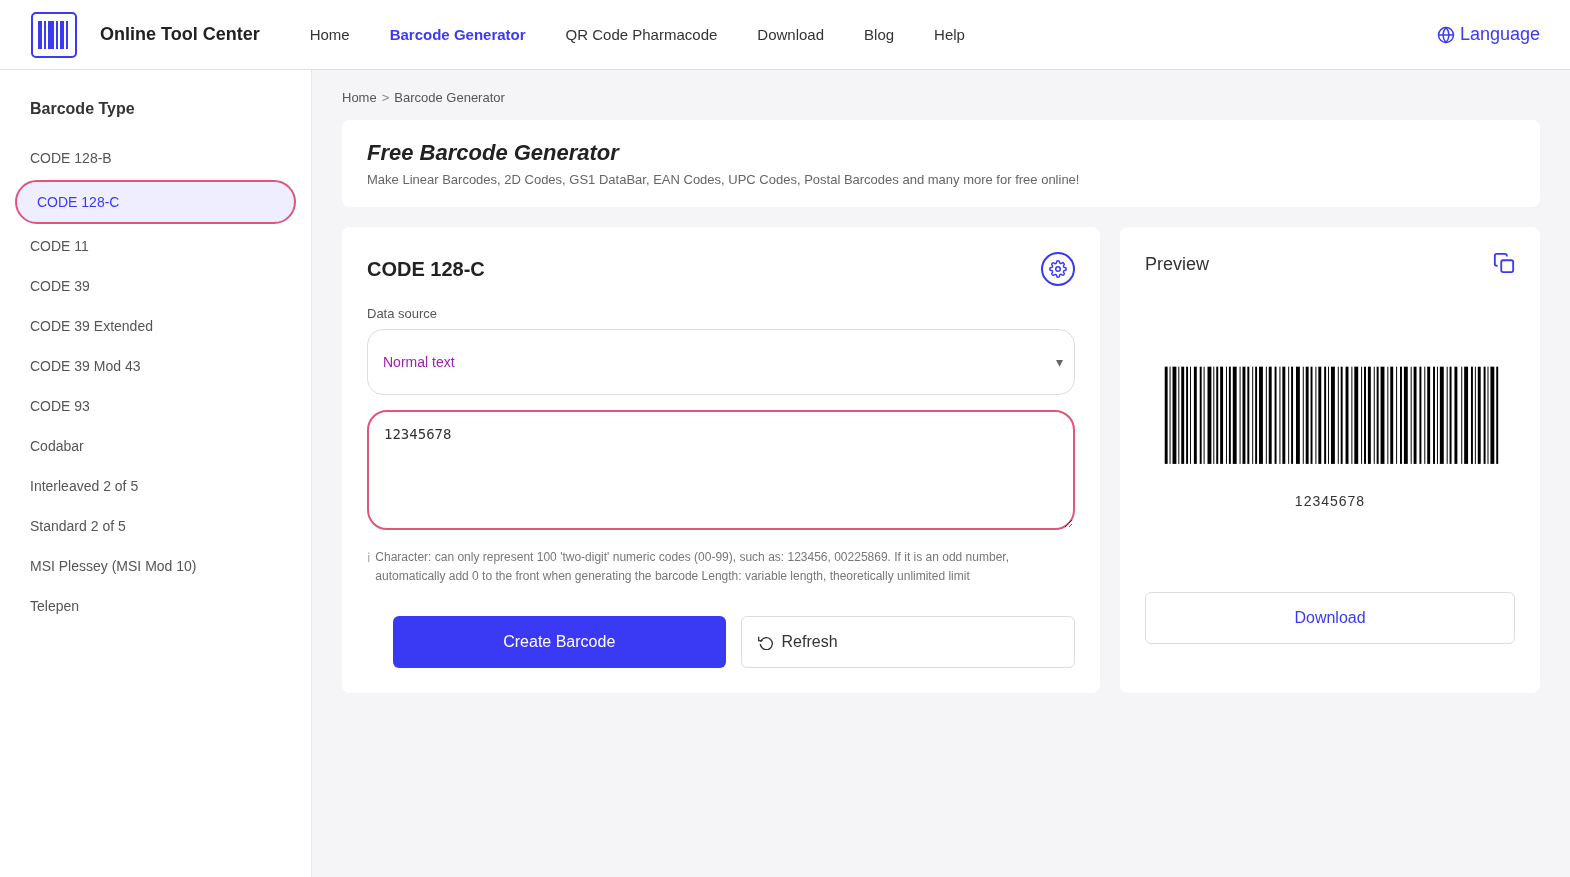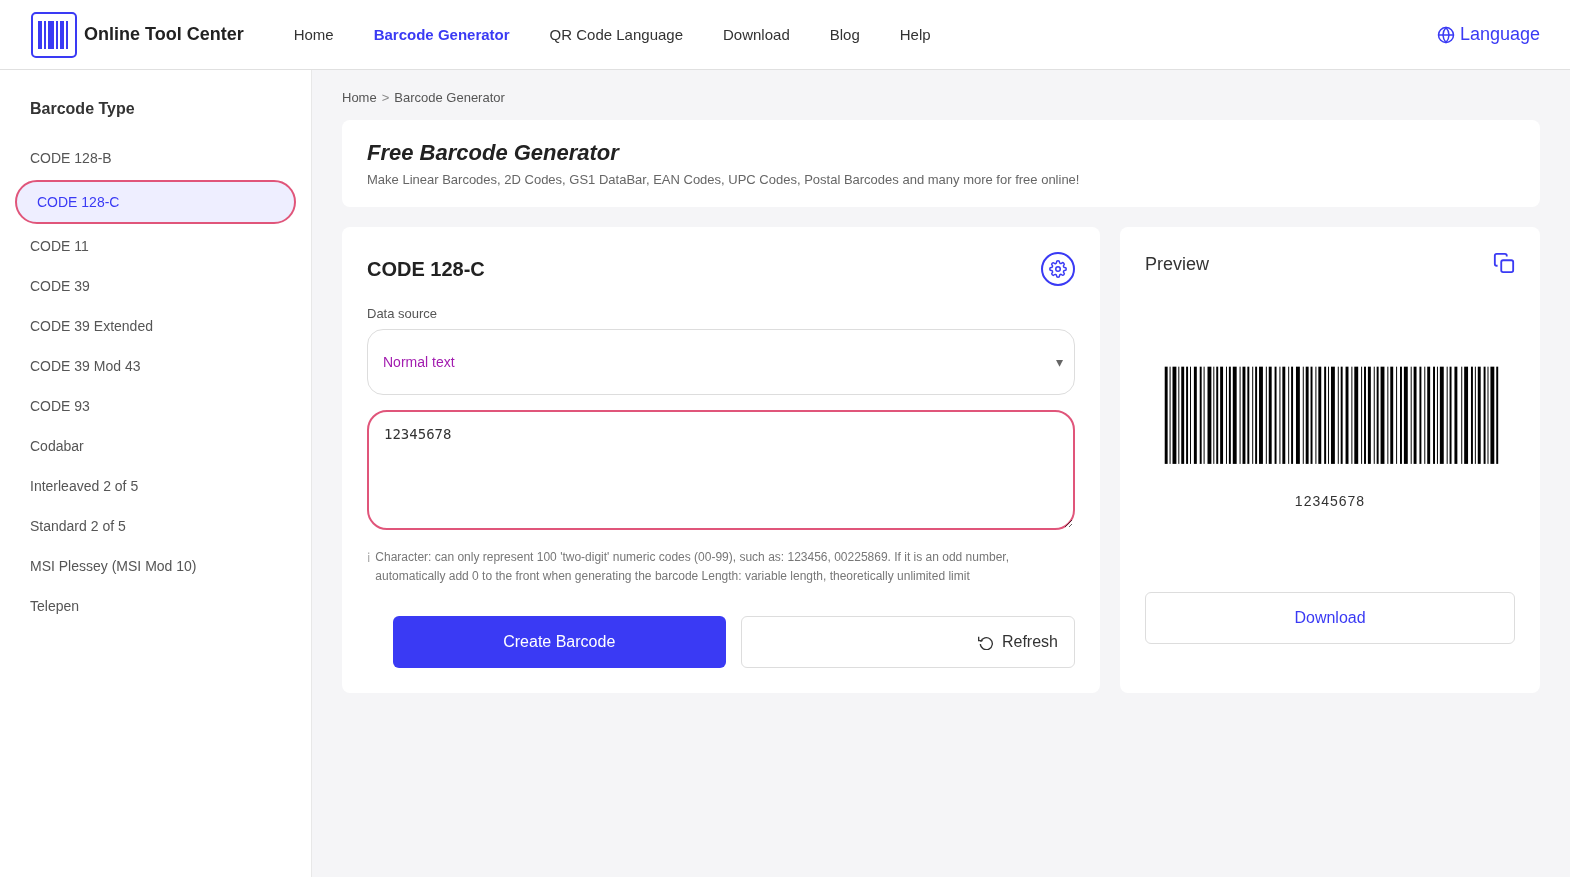--- a/index.html
+++ b/index.html
@@ -11,21 +11,21 @@
       border-bottom: 1px solid #e0e0e0;
       padding: 0 30px;
       display: flex;
       align-items: center;
       height: 70px;
       gap: 30px;
     }
     .logo-area {
       display: flex;
       align-items: center;
-      gap: 6px;
+      gap: 22px;
       margin-right: 20px;
     }
     .logo-icon {
       width: 48px;
       height: 48px;
     }
     .logo-text {
       font-size: 18px;
       font-weight: bold;
       color: #222;
@@ -259,21 +259,21 @@
       flex: 1;
       padding: 16px;
       background: #fff;
       color: #333;
       border: 1px solid #ddd;
       border-radius: 6px;
       font-size: 16px;
       cursor: pointer;
       display: flex;
       align-items: center;
-      justify-content: flex-end;
+      justify-content: flex-start;
       gap: 8px;
     }
 
     
     .preview-panel {
       width: 420px;
       background: #fff;
       border-radius: 8px;
       padding: 25px;
       flex-shrink: 0;
@@ -338,21 +338,21 @@
       <rect x="18" y="10" width="6" height="28" fill="#3a3af4"></rect>
       <rect x="26" y="10" width="2" height="28" fill="#3a3af4"></rect>
       <rect x="30" y="10" width="4" height="28" fill="#3a3af4"></rect>
       <rect x="36" y="10" width="2" height="28" fill="#3a3af4"></rect>
     </svg>
     <span class="logo-text">Online Tool Center</span>
   </div>
   <nav class="nav">
     <a class="nav-item">Home</a>
     <a class="nav-item active">Barcode Generator</a>
-    <a class="nav-item">QR Code Language</a>
+    <a class="nav-item">QR Code Pharmacode</a>
     <a class="nav-item">Download</a>
     <a class="nav-item">Blog</a>
     <a class="nav-item">Help</a>
     <div class="nav-language">
       <svg width="18" height="18" viewBox="0 0 24 24" fill="none" stroke="#3a3af4" stroke-width="2">
         <circle cx="12" cy="12" r="10"></circle>
         <line x1="2" y1="12" x2="22" y2="12"></line>
         <path d="M12 2a15.3 15.3 0 0 1 4 10 15.3 15.3 0 0 1-4 10 15.3 15.3 0 0 1-4-10 15.3 15.3 0 0 1 4-10z"></path>
       </svg>
       <span>Language</span>

